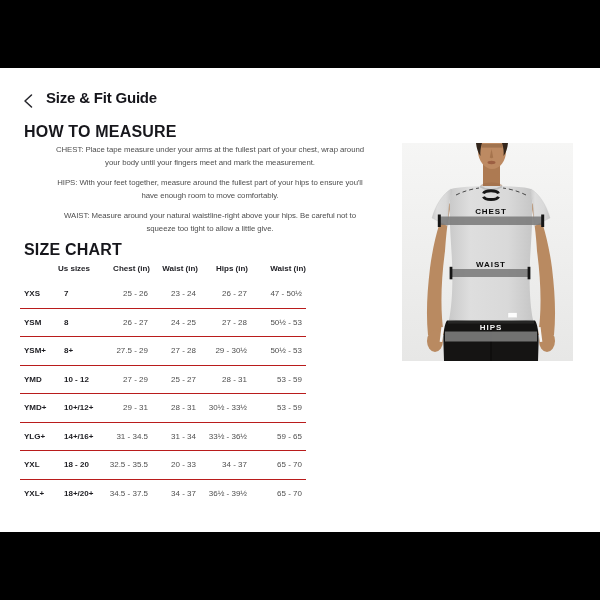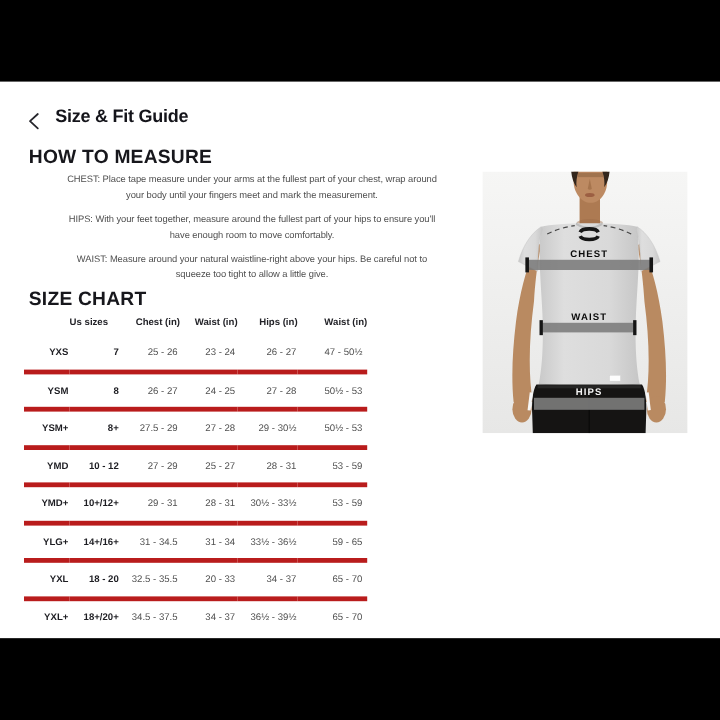--- a/index.html
+++ b/index.html
@@ -24,28 +24,28 @@
   .h2.chart{top:173px;}
 
   
   .paras{position:absolute;left:24px;top:75px;width:372px;}
   .paras p{margin:0 0 7px 0;font-size:7.8px;line-height:13px;color:#4e4e4e;white-space:pre;letter-spacing:-0.05px;text-align:center;}
 
   
   .size-table{position:absolute;left:20px;top:196px;width:286px;border-collapse:collapse;table-layout:fixed;}
   .size-table th{vertical-align:bottom;padding:0 0 7px 0;font-size:8px;font-weight:700;color:#232328;white-space:nowrap;}
   .size-table td{height:25.5px;font-size:8px;color:#4f4f4f;white-space:nowrap;vertical-align:middle;}
-  .size-table tbody tr + tr td{border-top:4px solid #b91c1c;}
+  .size-table tbody tr + tr td{border-top:1px solid #b91c1c;}
   .col0{width:38px;text-align:left;padding-left:4px;}
   .col1{width:42px;text-align:left;padding-left:6px;}
   .col2{width:50px;text-align:right;padding-right:2px;}
   .col3{width:48px;text-align:right;padding-right:2px;}
   .col4{width:50px;text-align:right;padding-right:1px;}
   .col5{width:58px;text-align:right;padding-right:4px;}
-  td.col0, td.col1{font-weight:700;color:#1d1d22;text-align:right;}
+  td.col0, td.col1{font-weight:700;color:#1d1d22;}
 
   
   .photo{position:absolute;left:402px;top:75px;width:171px;height:218px;}
   .photo svg{display:block;}
   .fig-label{font-family:"Liberation Sans", sans-serif;font-size:8px;font-weight:700;letter-spacing:0.9px;}
 </style>
 </head>
 <body>
 
 <div class="letterbox top"></div>

